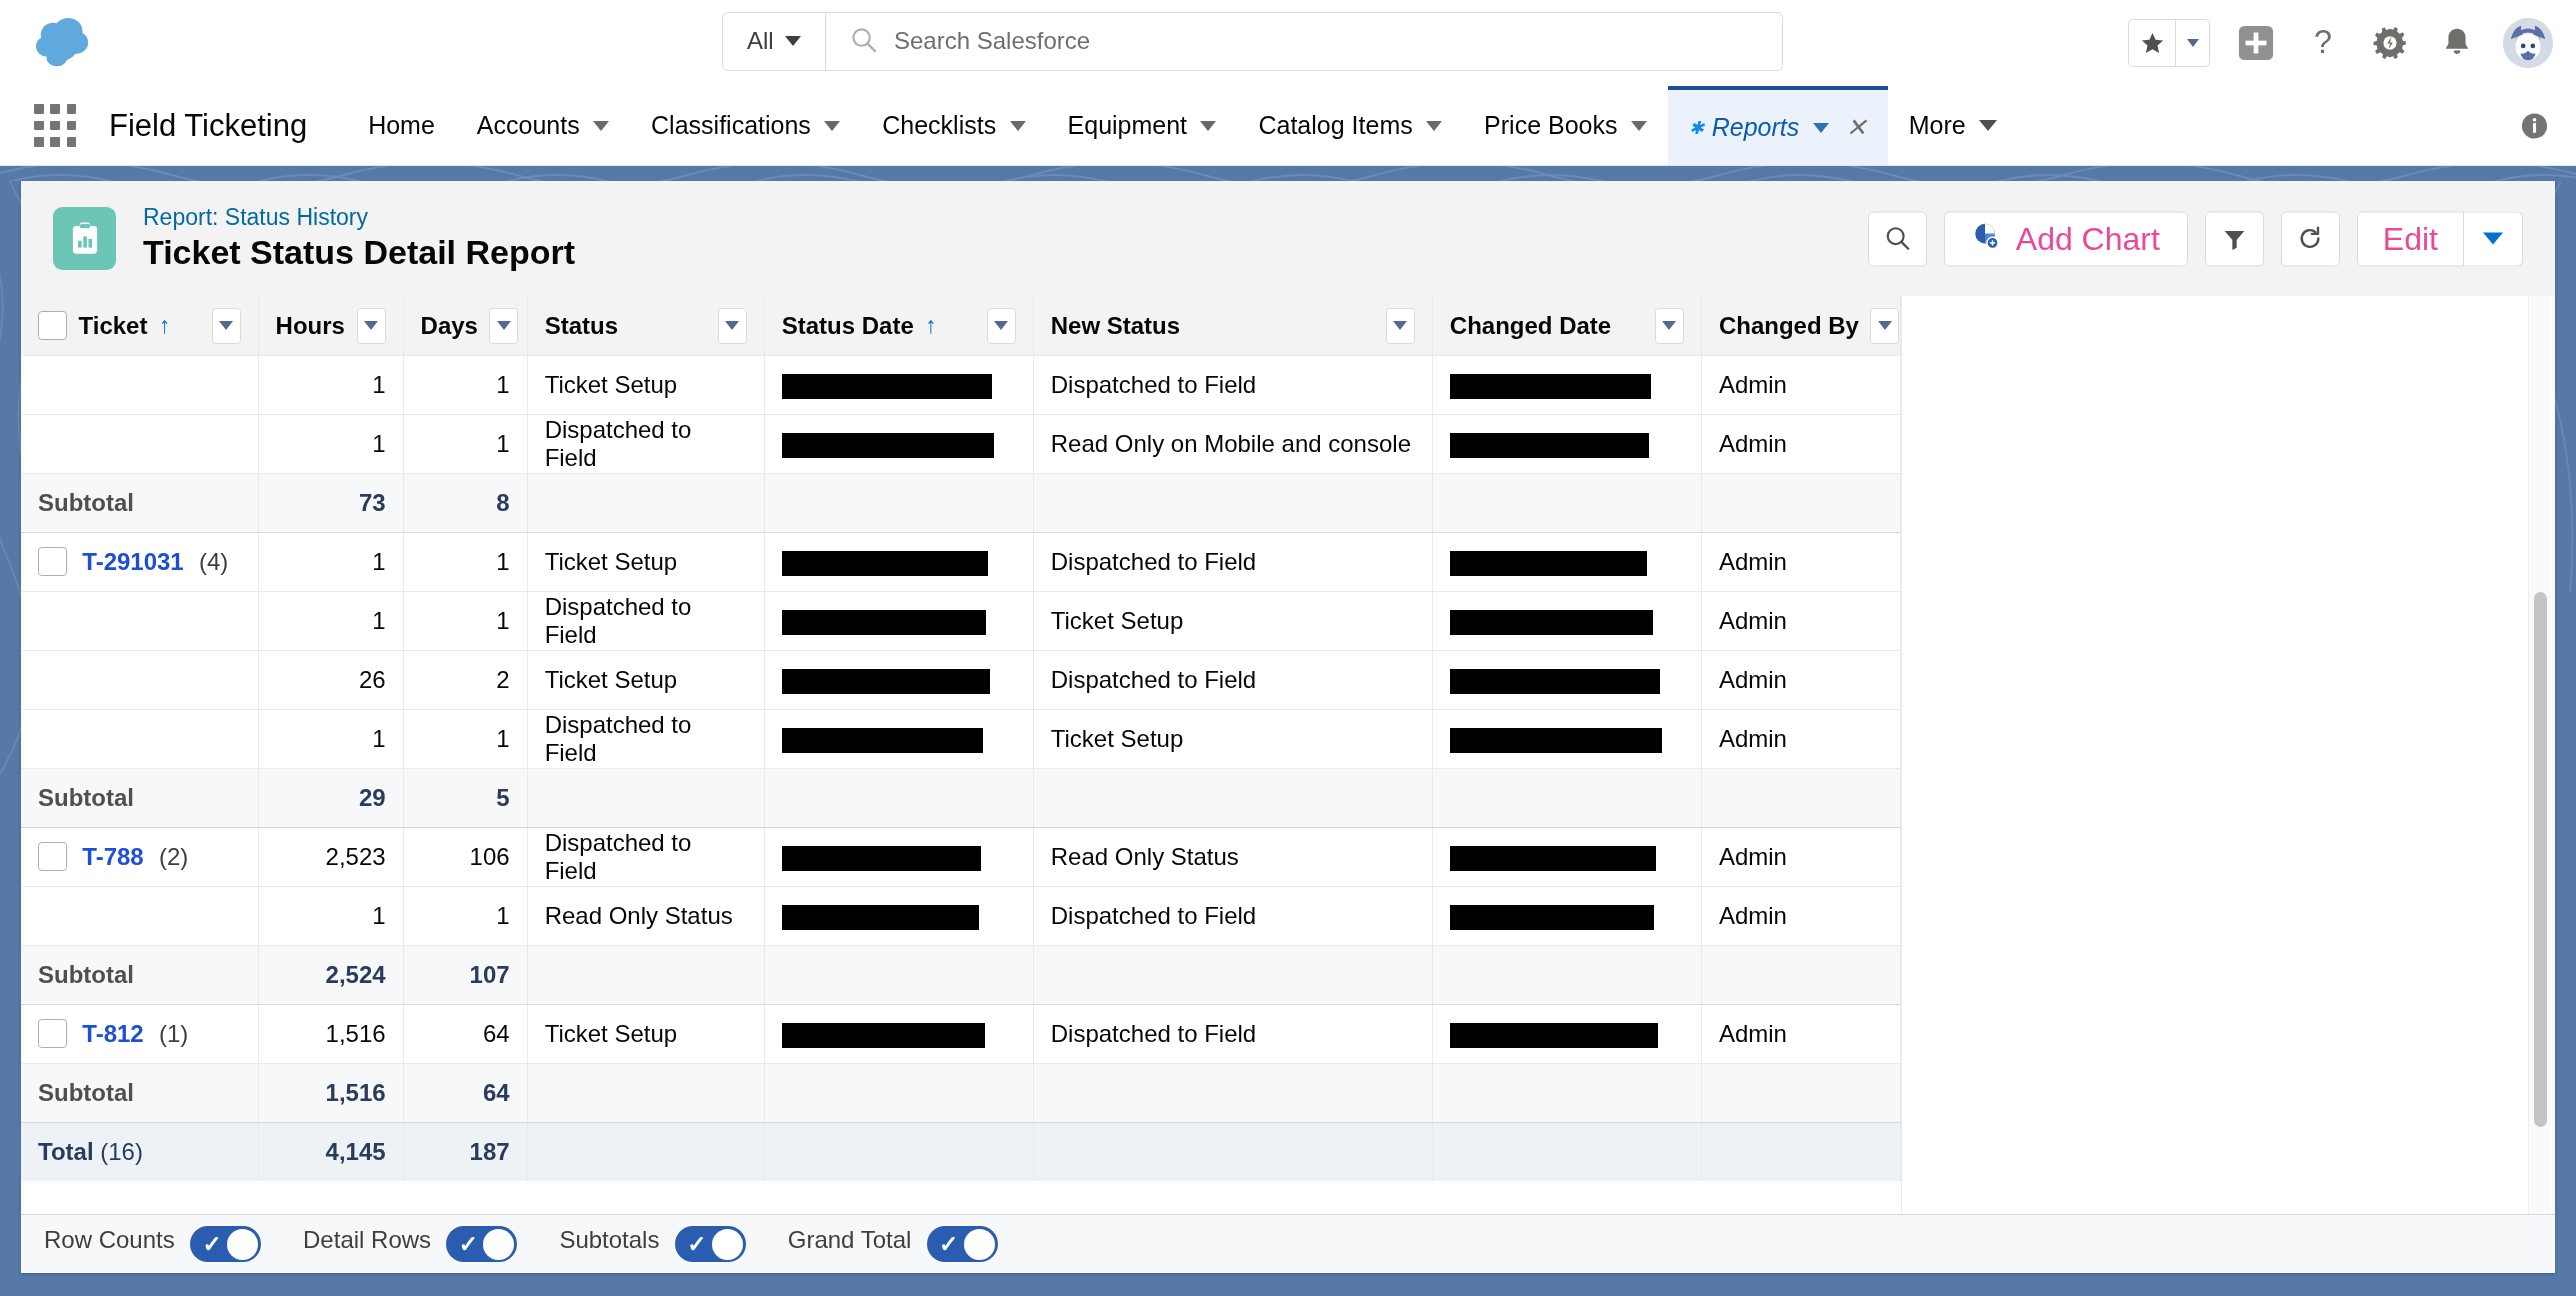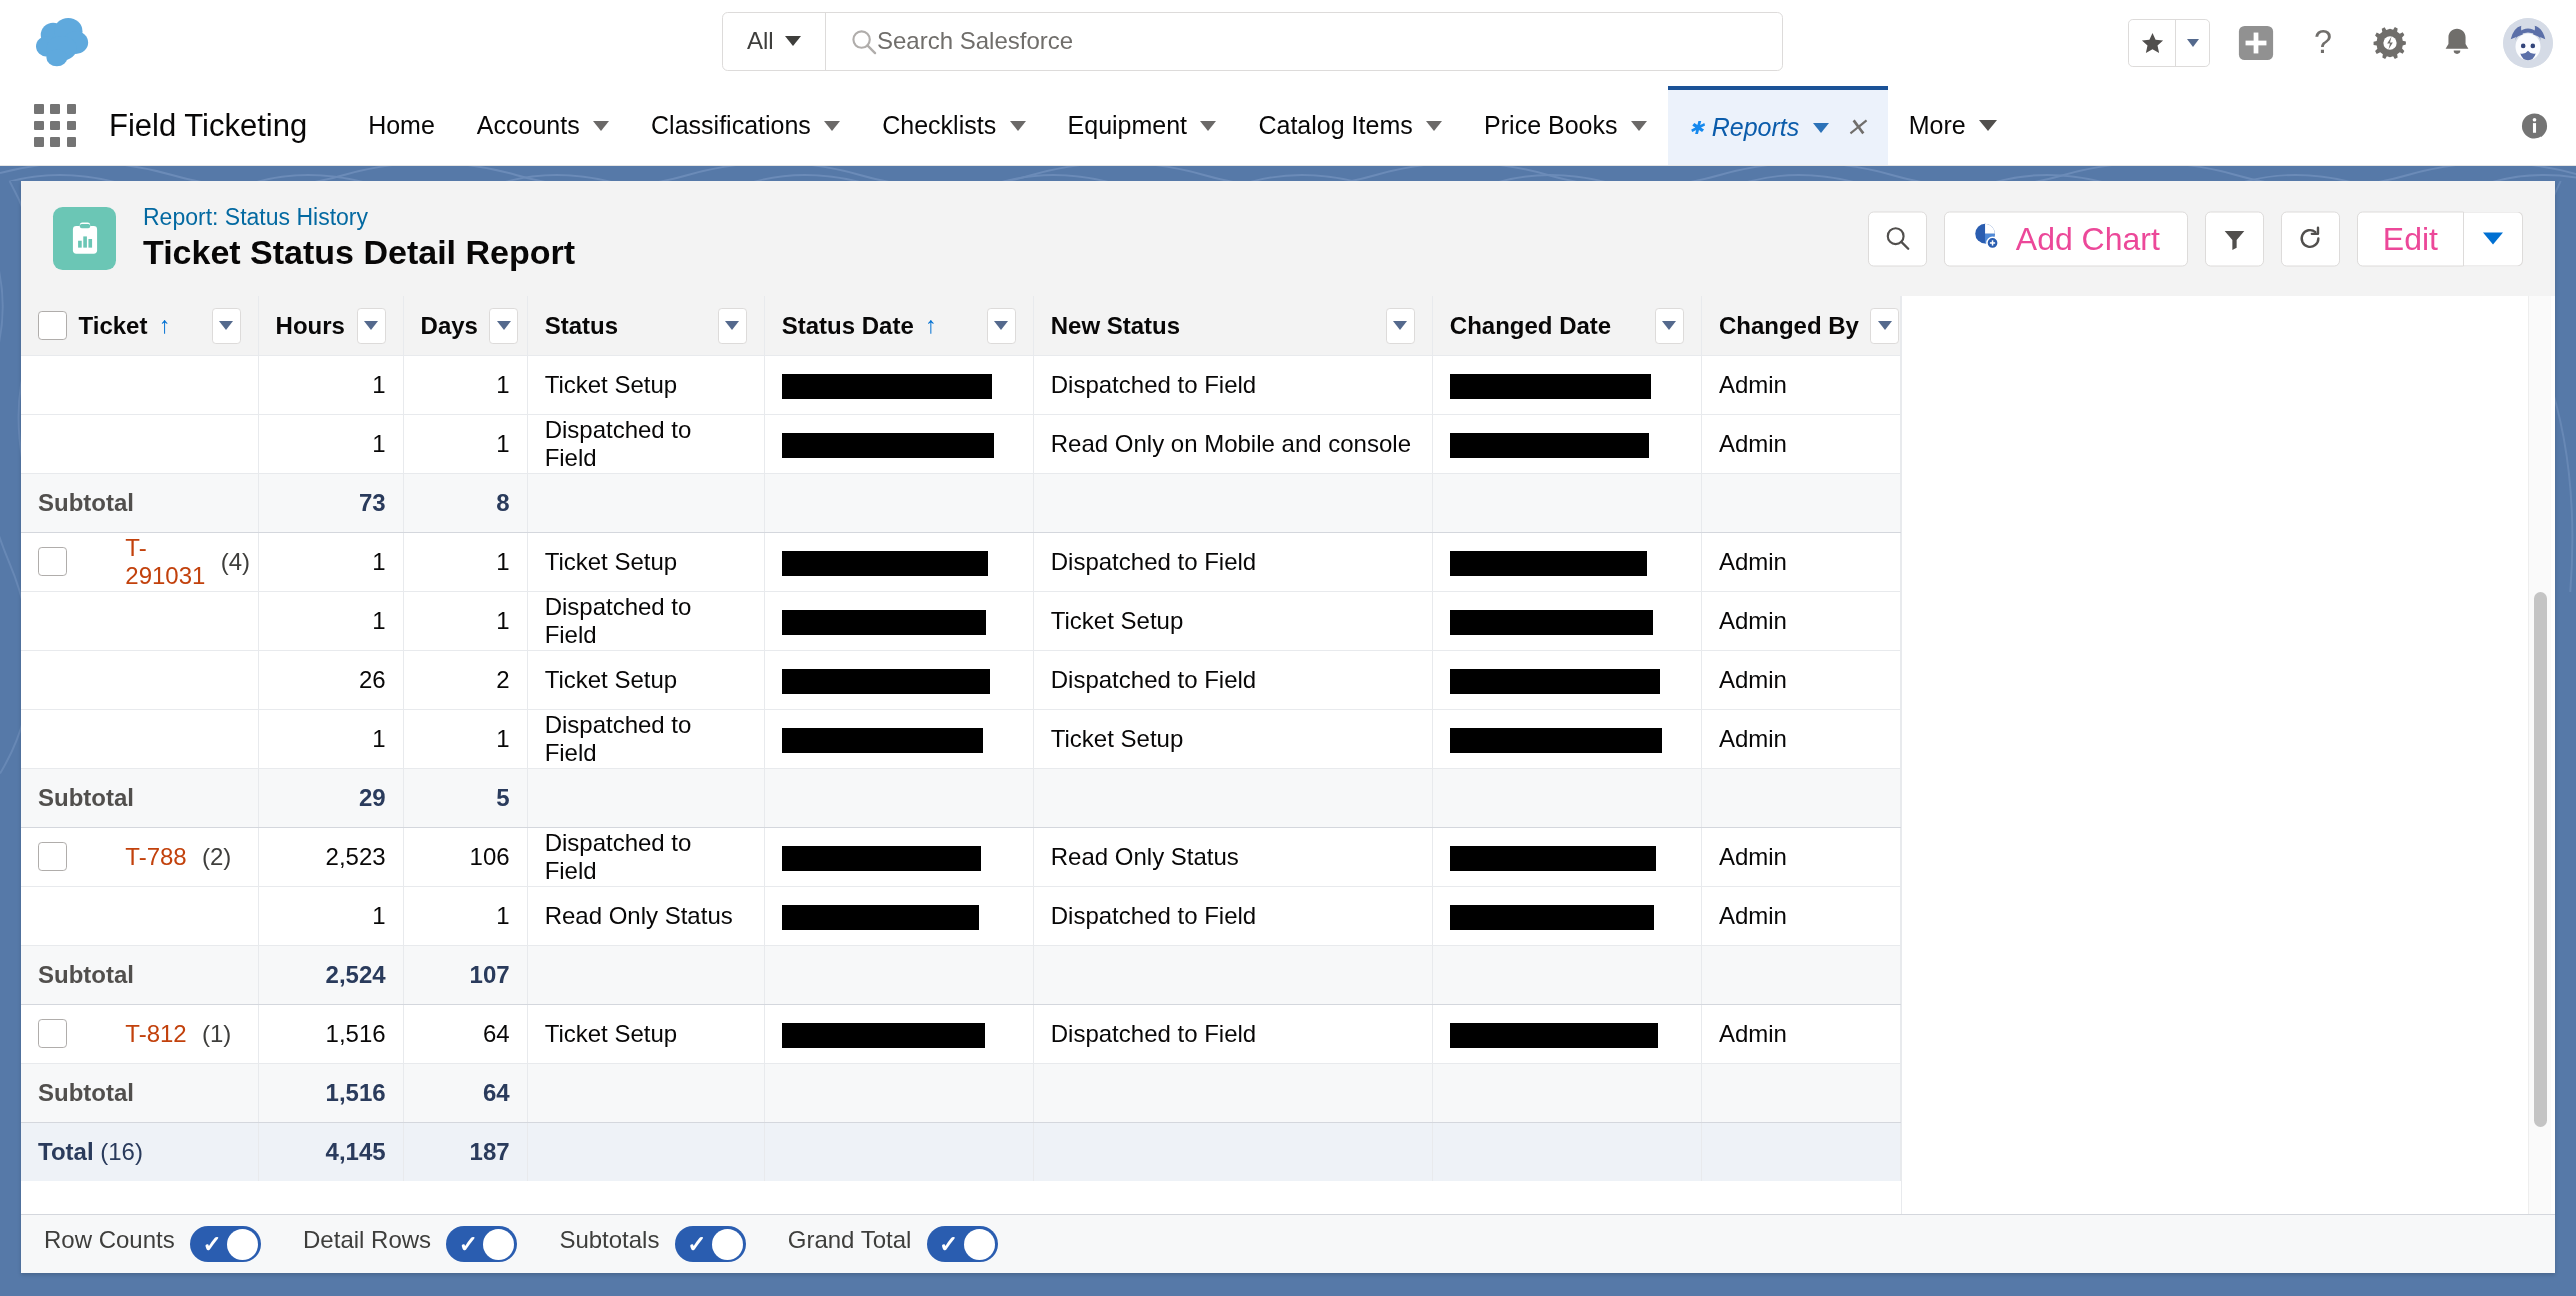--- a/index.html
+++ b/index.html
@@ -34,21 +34,21 @@
   .search-scope {
     width: 103px; height: 100%;
     display: flex; align-items: center; justify-content: center;
     gap: 11.5px; border-right: 1px solid #dddbda;
     font-size: 24px; color: #3e3e3c;
   }
   .caret-dn {
     width: 0; height: 0; border-left: 8.6px solid transparent;
     border-right: 8.6px solid transparent; border-top: 10.5px solid #3e3e3c;
   }
-  .search-field { display: flex; align-items: flex-end; padding-left: 25px; flex: 1; }
+  .search-field { display: flex; align-items: flex-start; gap: 17px; padding-left: 25px; flex: 1; }
   .search-field .mag { width: 26px; height: 26px; flex: none; }
   .search-ph { font-size: 24px; color: #706e6b; }
 
   .hdr-icons {
     position: absolute; right: 23px; top: 0; height: 86px;
     display: flex; align-items: center; gap: 25px;
   }
   .fav-btn {
     display: flex; align-items: center;
     border: 1px solid #dddbda; border-radius: 4.8px; height: 48px;
@@ -211,21 +211,21 @@
   tr.subtotal td {
     background: #f7f8f9; font-weight: bold; color: #514f4d;
     border-bottom: 1px solid #d4d7dd;
   }
   tr.subtotal td.num { font-weight: bold; color: #2a3b5c; }
   tr.grand td {
     background: #eef2f7; font-weight: bold; color: #2a3b5c;
     border-top: 1px solid #c9ced6; border-bottom: none; margin-left: 36px;
   }
   .grp-cell { display: flex; align-items: center; gap: 15.3px; }
-  .grp-name { color: #c2410c; font-weight: normal; margin-left: 43px; }
+  .grp-name { color: #1d4ed8; font-weight: bold; }
   .grp-count { color: #3e3e3c; }
   .redact { display: inline-block; height: 25px; background: #000; vertical-align: middle; }
 
   
   .table-filler { width: 654px; background: #fff; border-left: 1px solid #e8eaed; }
 
   
   .vscroll {
     position: absolute; right: 3.8px; top: 0; bottom: 0; width: 23px;
     background: #fafafa; border-left: 1px solid #eee;

